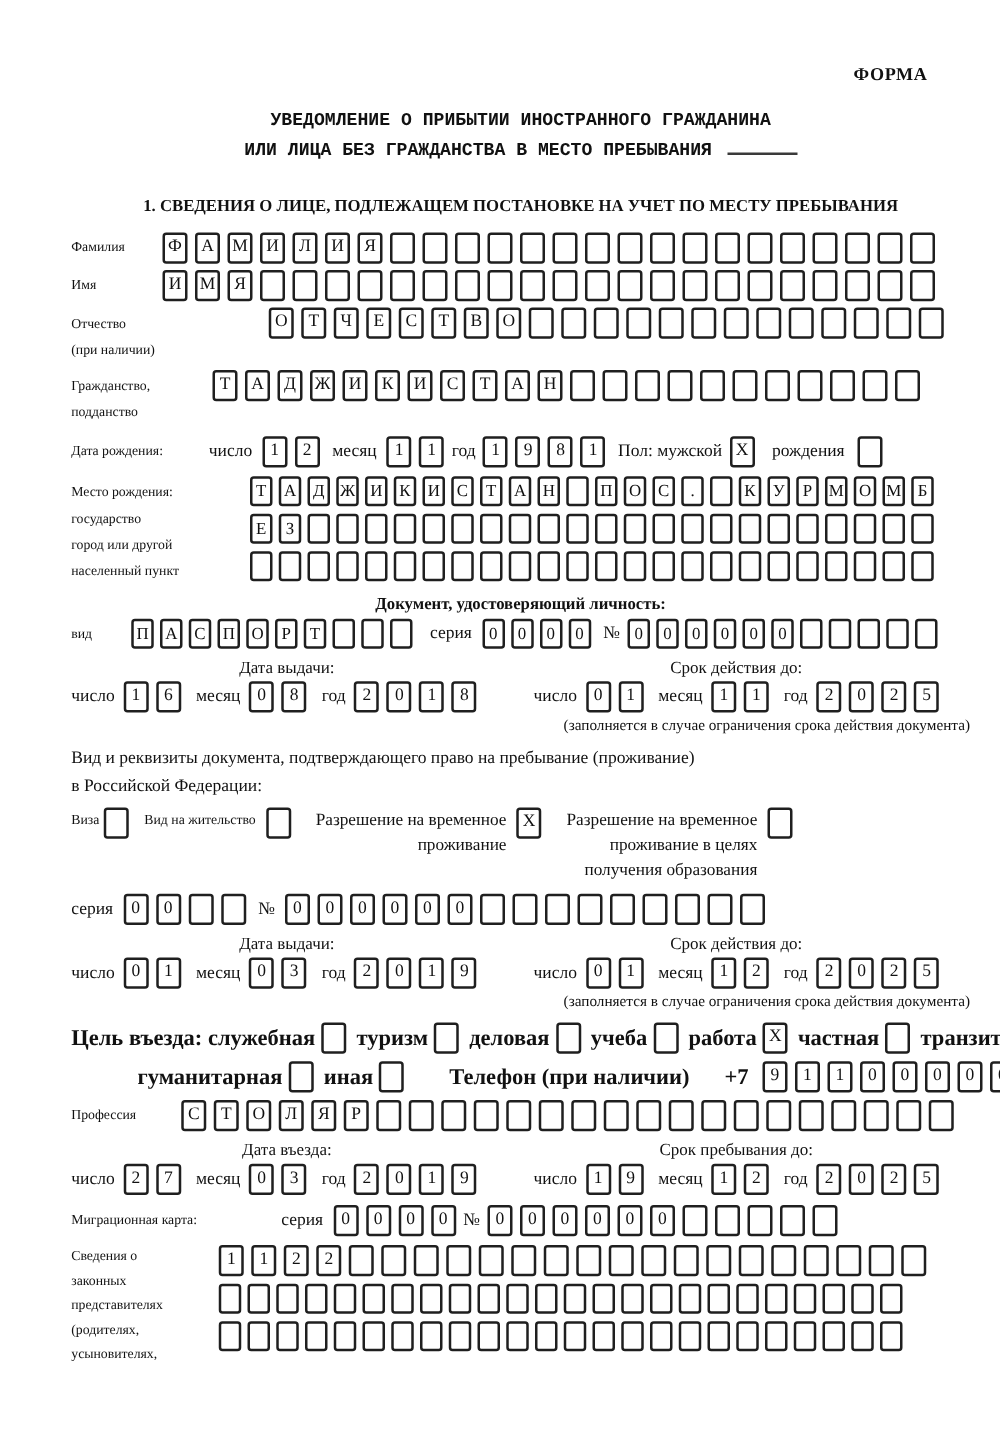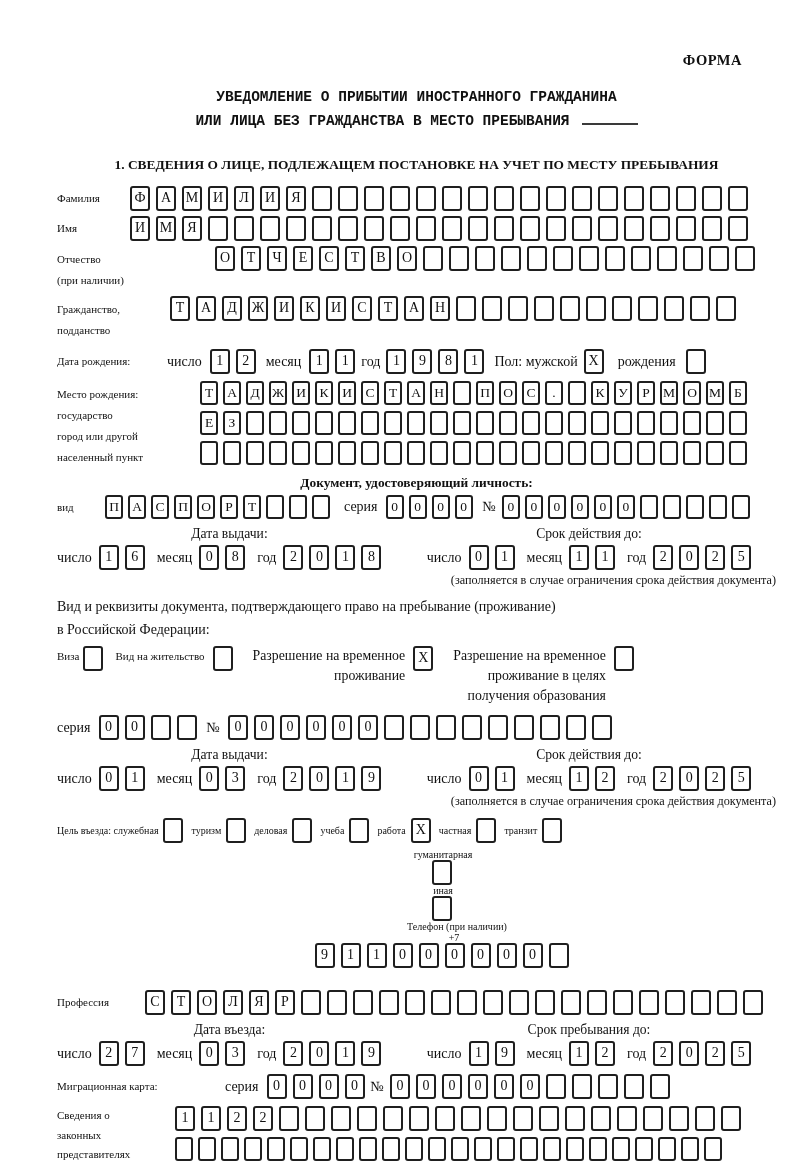--- a/index.html
+++ b/index.html
@@ -62,23 +62,23 @@
 
   .pline { margin-top: 8px; font-size: 14px; line-height: 21px; }
 
   .opts { margin-top: 6px; }
   .opt-label { font-size: 11px; padding-top: 4px; }
   .opt-multi { font-size: 13.8px; line-height: 20px; text-align: right; }
   .opts .cells { margin-left: 8px; }
   .gap12 { margin-left: 12px; } .gap20 { margin-left: 20px; }
 
   .purpose { margin-top: 9px; font-size: 13.8px; }
-  .purpose .lb { font-size: 10px; }
+  .purpose .lb { font-size: 18px; font-weight: bold; }
   .purpose .cells { margin: 0 8px 0 5px; }
-  .indent { padding-left: 53px; flex-direction: column; }
+  .indent { padding-left: 53px; }
 </style>
 </head>
 <body>
 
 <div class="page">
 
   <div class="forma">ФОРМА</div>
 
   <div class="title">
     <div>УВЕДОМЛЕНИЕ О ПРИБЫТИИ ИНОСТРАННОГО ГРАЖДАНИНА</div>
@@ -569,21 +569,21 @@
         <span class="cell">0</span>
         <span class="cell">0</span>
         <span class="cell">0</span>
         <span class="cell">0</span>
         <span class="cell">0</span>
         <span class="cell">0</span>
         <span class="cell"></span>
       </span>
   </div>
 
-  <div class="row" style="margin-top:22px;">
+  <div class="row" style="margin-top:6px;">
     <span class="flabel w73" style="flex-basis:88px;">Профессия</span>
     <span class="cells">
         <span class="cell">С</span>
         <span class="cell">Т</span>
         <span class="cell">О</span>
         <span class="cell">Л</span>
         <span class="cell">Я</span>
         <span class="cell">Р</span>
         <span class="cell"></span>
         <span class="cell"></span>

